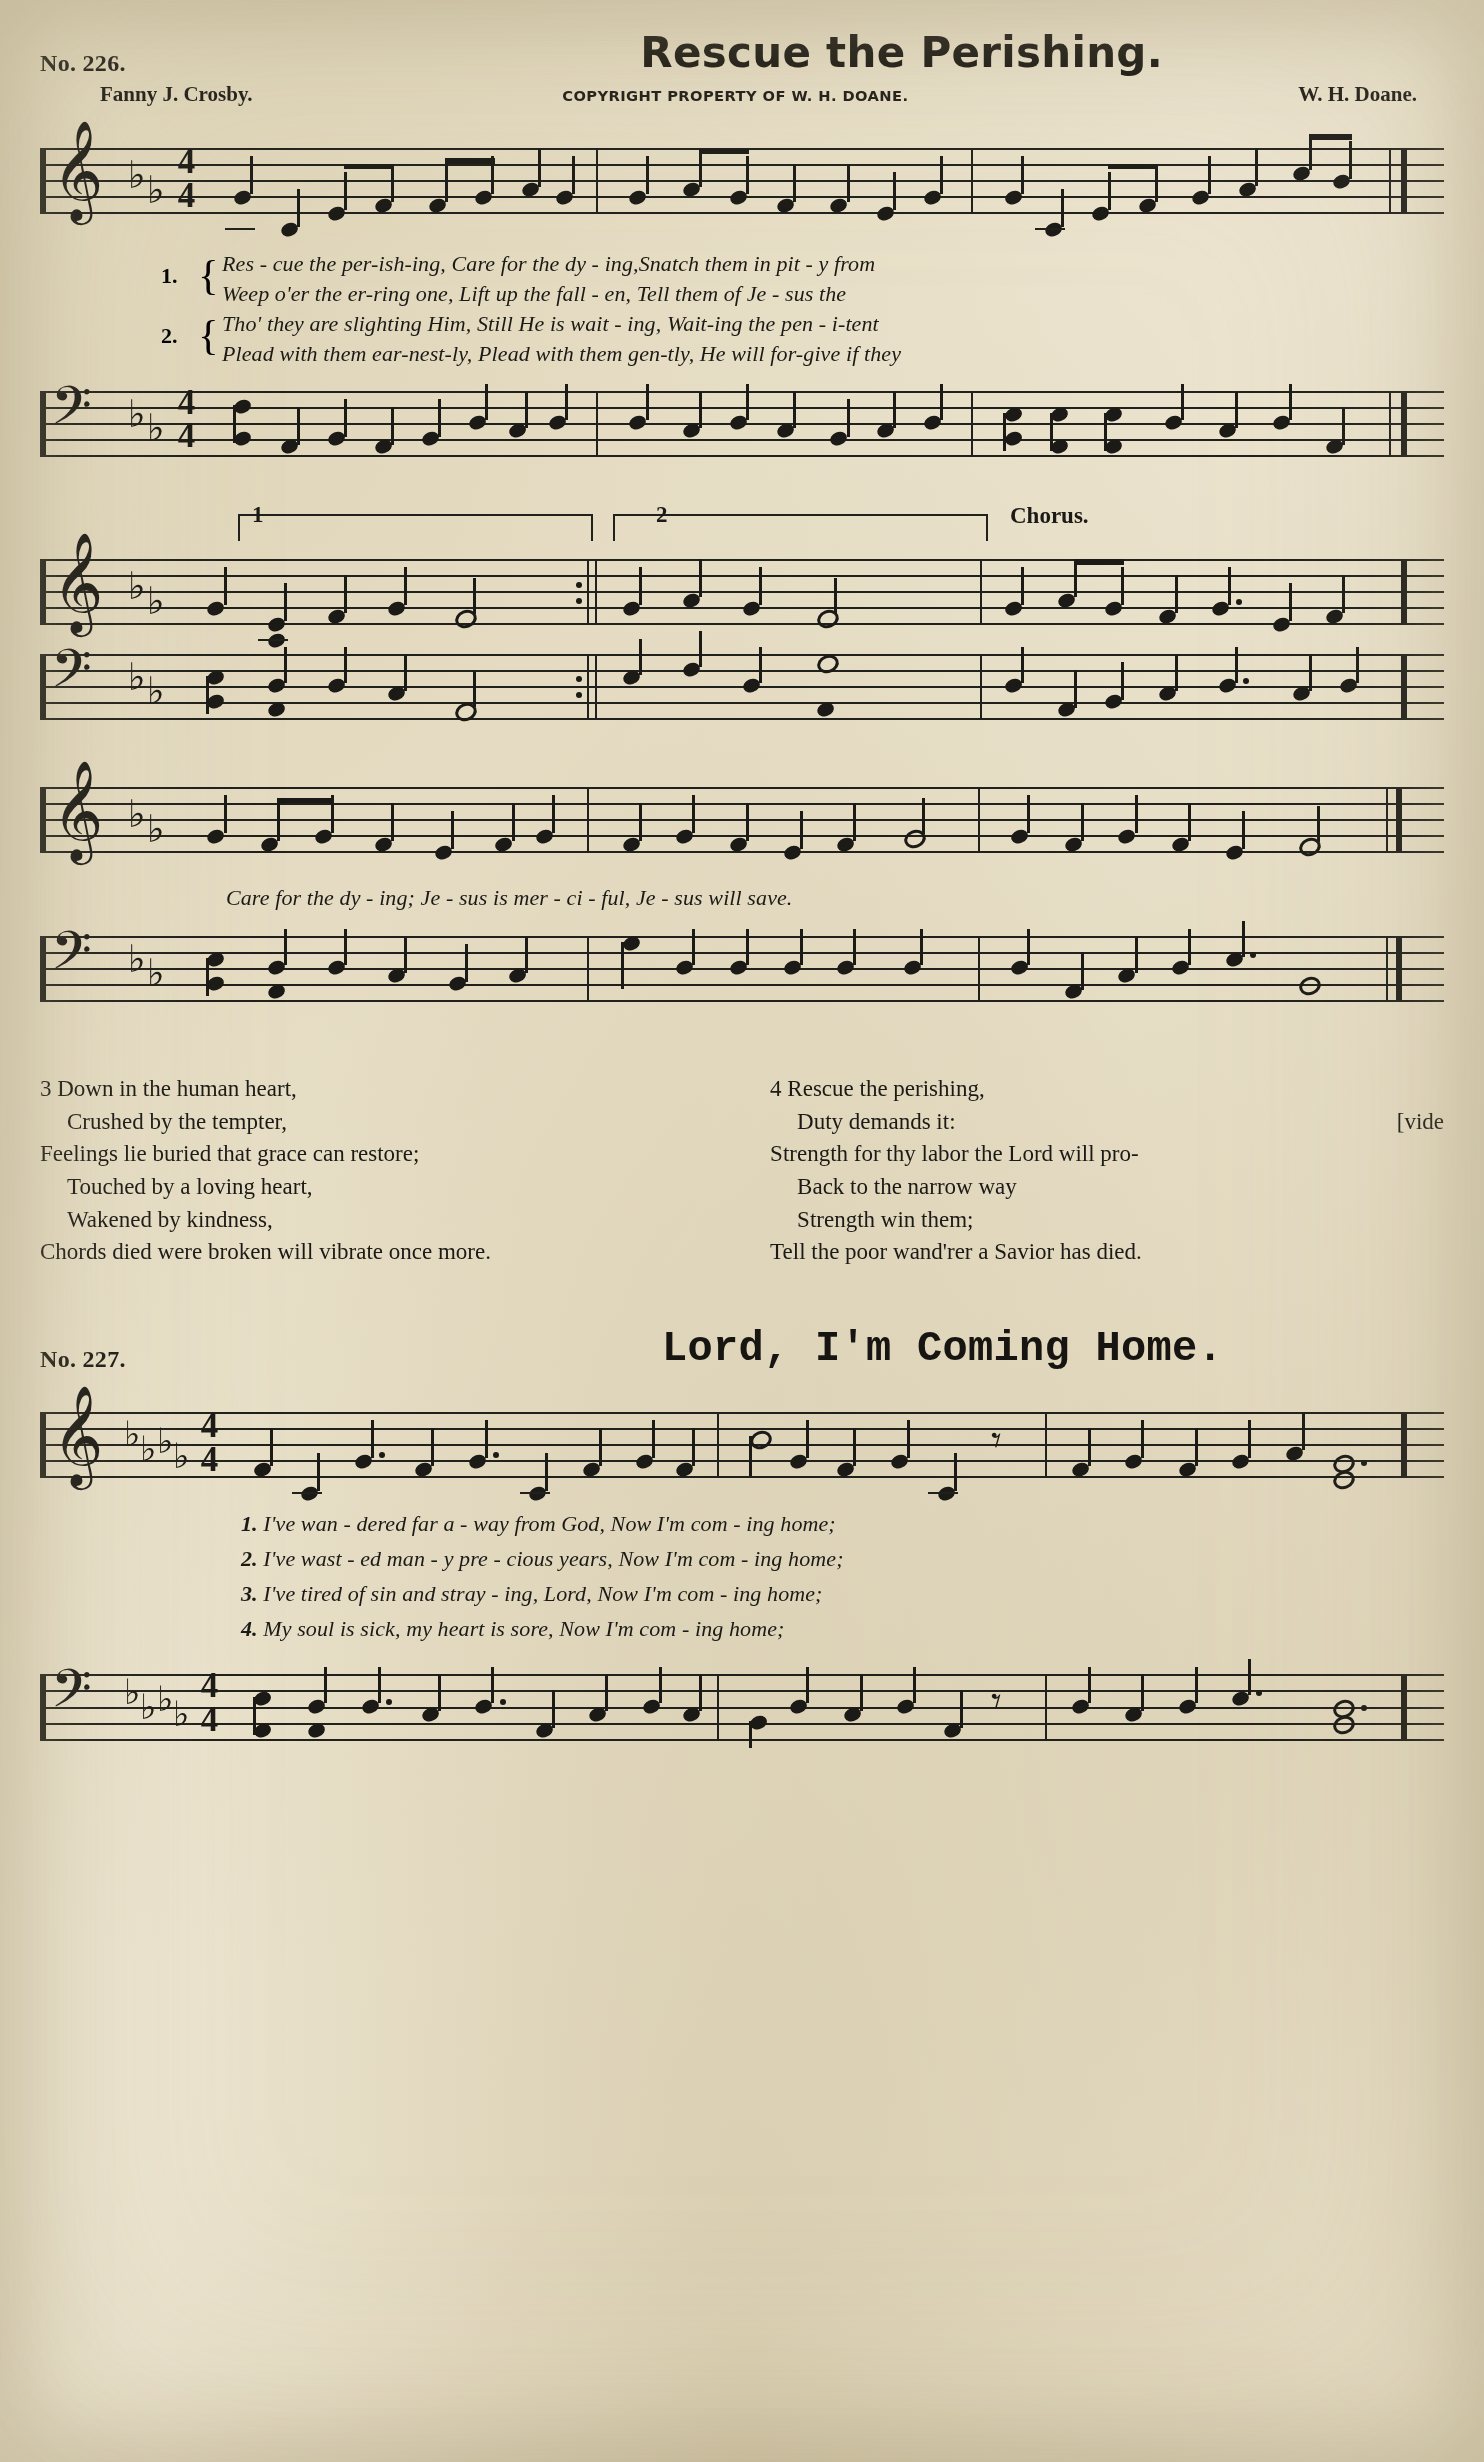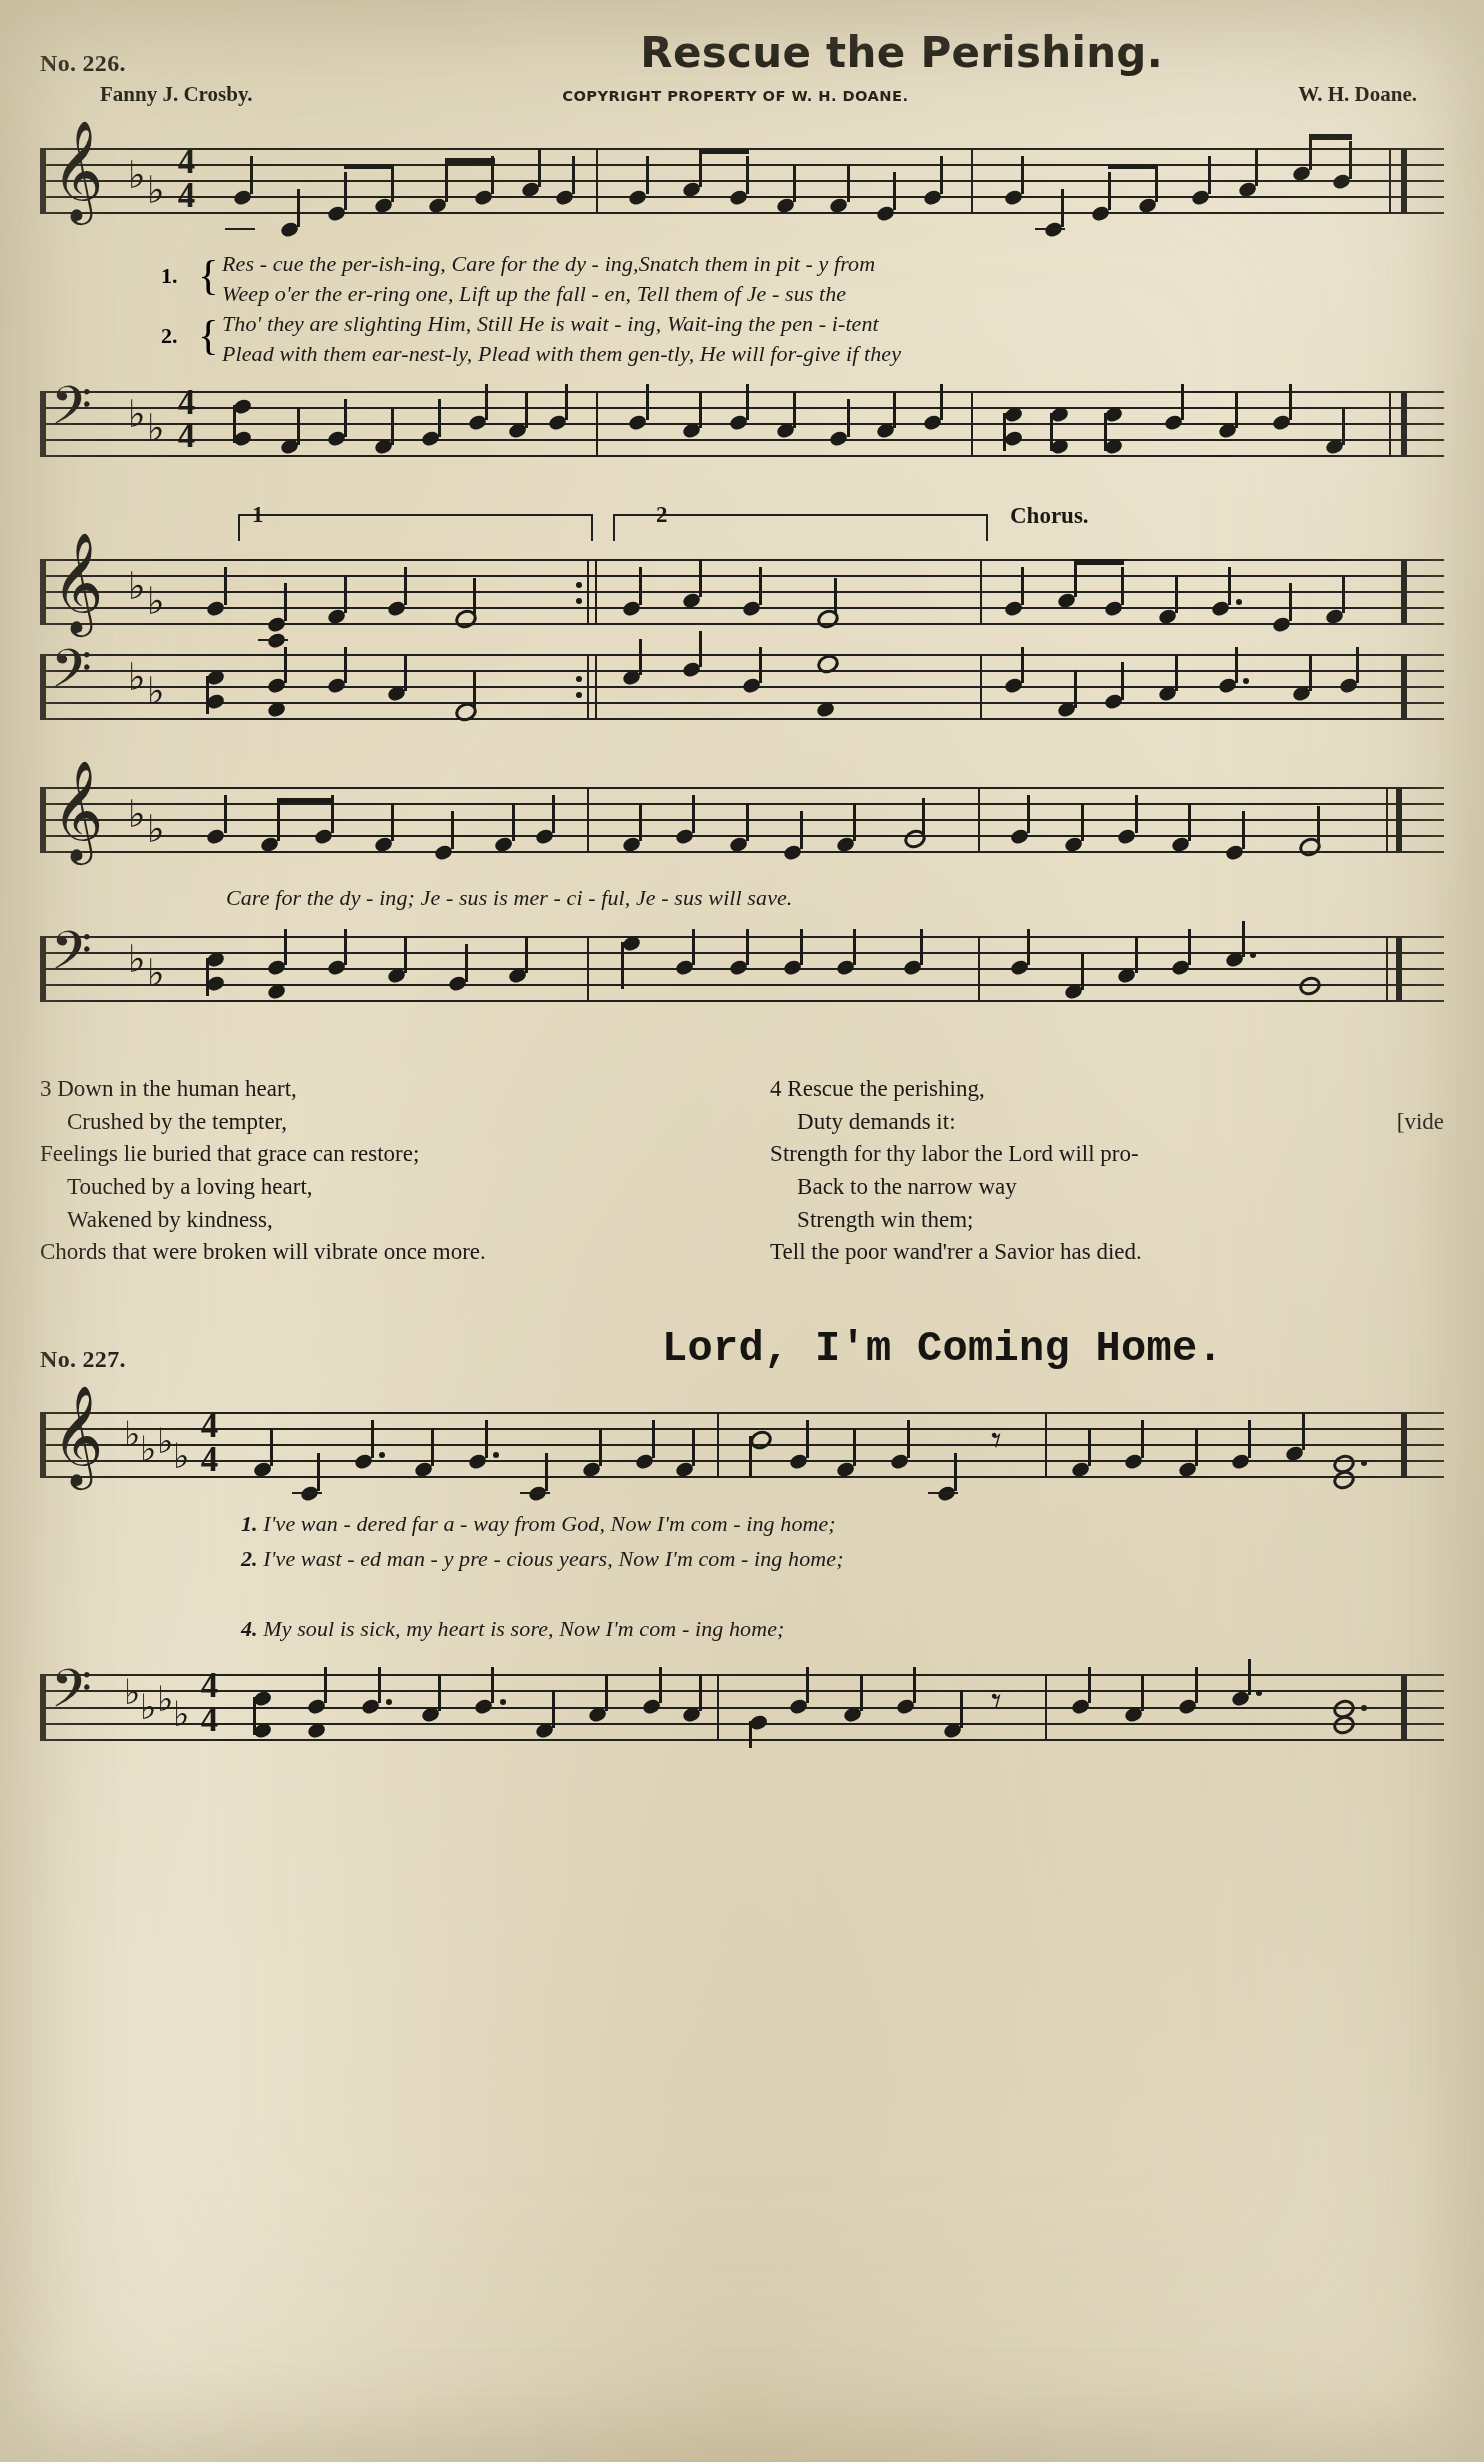--- a/index.html
+++ b/index.html
@@ -655,21 +655,21 @@
         </div>
       </div>
 
       <div class="verses" style="margin-top:51px;">
         <div class="col left">
           <div class="vs-line">3 Down in the human heart,</div>
           <div class="vs-line vs-indent">Crushed by the tempter,</div>
           <div class="vs-line">Feelings lie buried that grace can restore;</div>
           <div class="vs-line vs-indent">Touched by a loving heart,</div>
           <div class="vs-line vs-indent">Wakened by kindness,</div>
-          <div class="vs-line">Chords that were broken will vibrate once more.</div>
+          <div class="vs-line">Chords died were broken will vibrate once more.</div>
         </div>
         <div class="col right">
           <div class="vs-line">4 Rescue the perishing,</div>
           <div class="vs-line vs-indent" style="position:relative;">
             <span>Duty demands it:</span>
             <span class="vide" style="margin-left:147px;">[vide</span>
           </div>
           <div class="vs-line">Strength for thy labor the Lord will pro-</div>
           <div class="vs-line vs-indent">Back to the narrow way</div>
           <div class="vs-line vs-indent">Strength win them;</div>
@@ -761,20 +761,24 @@
 
       <div style="position:relative; height:154px; margin-top:6.7px;">
         <div class="lyric-line" style="position:absolute; left:201px; top:4px;">
           <span class="verse-num">1.</span>
           <span>I've wan - dered far      a - way     from God,    Now  I'm com - ing  home;</span>
         </div>
         <div class="lyric-line" style="position:absolute; left:201px; top:39px;">
           <span class="verse-num">2.</span>
           <span>I've wast - ed man - y     pre - cious years,  Now  I'm com - ing  home;</span>
         </div>
+        <div class="lyric-line" style="position:absolute; left:201px; top:74px;">
+          <span class="verse-num">3.</span>
+          <span>I've tired    of   sin    and    stray - ing, Lord,   Now  I'm com - ing  home;</span>
+        </div>
         <div class="lyric-line" style="position:absolute; left:201px; top:109px;">
           <span class="verse-num">4.</span>
           <span>My soul   is  sick,  my    heart    is  sore,   Now  I'm com - ing  home;</span>
         </div>
       </div>
 
       <div class="system" style="height:100px; margin-top:0px;">
         <div class="staff">
           <div class="staff-line" style="top:13.4px"></div>
           <div class="staff-line" style="top:29.5px"></div>

